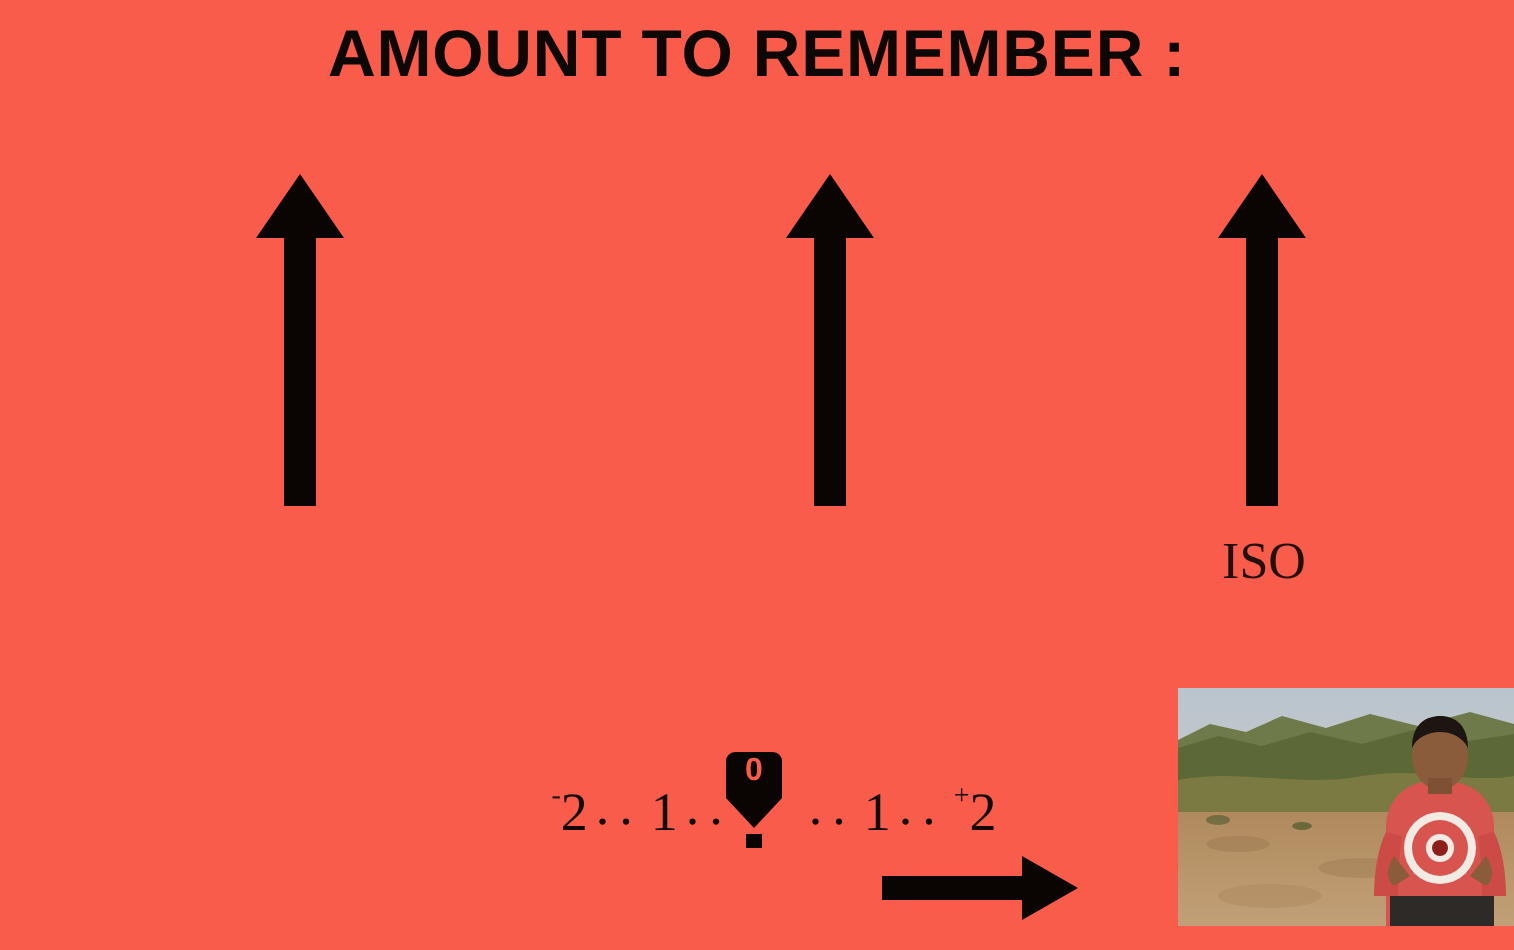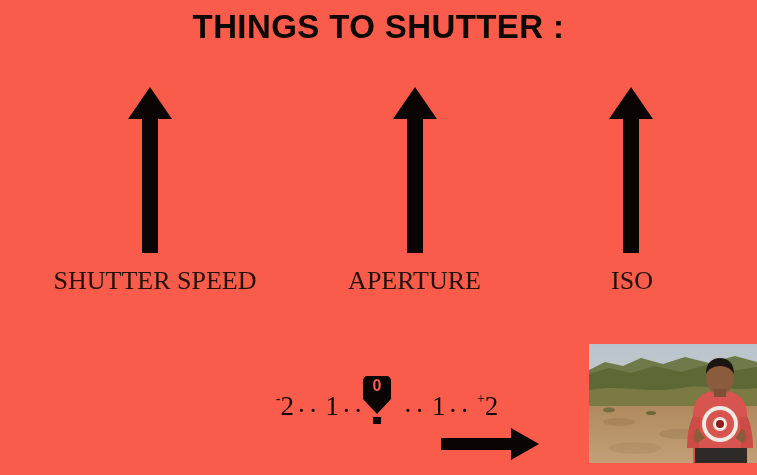--- a/index.html
+++ b/index.html
@@ -152,43 +152,41 @@
     overflow: hidden;
     background: #b9895e;
   }
   #photo svg { display: block; width: 168px; height: 119px; }
 </style>
 </head>
 <body>
 
 <div id="slide" style="background: rgb(250, 92, 75);">
 
-  <div id="title">THINGS TO SHUTTER :</div>
+  <div id="title">AMOUNT TO REMEMBER :</div>
 
   <div class="v-arrow" id="arrow-shutter">
     <svg viewBox="0 0 46 166" xmlns="http://www.w3.org/2000/svg" aria-hidden="true">
       <polygon points="23,0 45,32 31,32 31,166 15,166 15,32 1,32" fill="#0a0503"></polygon>
     </svg>
   </div>
 
   <div class="v-arrow" id="arrow-aperture">
     <svg viewBox="0 0 46 166" xmlns="http://www.w3.org/2000/svg" aria-hidden="true">
       <polygon points="23,0 45,32 31,32 31,166 15,166 15,32 1,32" fill="#0a0503"></polygon>
     </svg>
   </div>
 
   <div class="v-arrow" id="arrow-iso">
     <svg viewBox="0 0 46 166" xmlns="http://www.w3.org/2000/svg" aria-hidden="true">
       <polygon points="23,0 45,32 31,32 31,166 15,166 15,32 1,32" fill="#0a0503"></polygon>
     </svg>
   </div>
 
-  <div class="col-label" id="label-shutter">SHUTTER SPEED</div>
-
-  <div class="col-label" id="label-aperture">APERTURE</div>
+
 
   <div class="col-label" id="label-iso">ISO</div>
 
 
   <div id="meter">
     <span class="sup">-</span>
       <span class="num">2</span>
       <span class="dots">..</span>
       <span class="num">1</span>
       <span class="dots">..</span>

